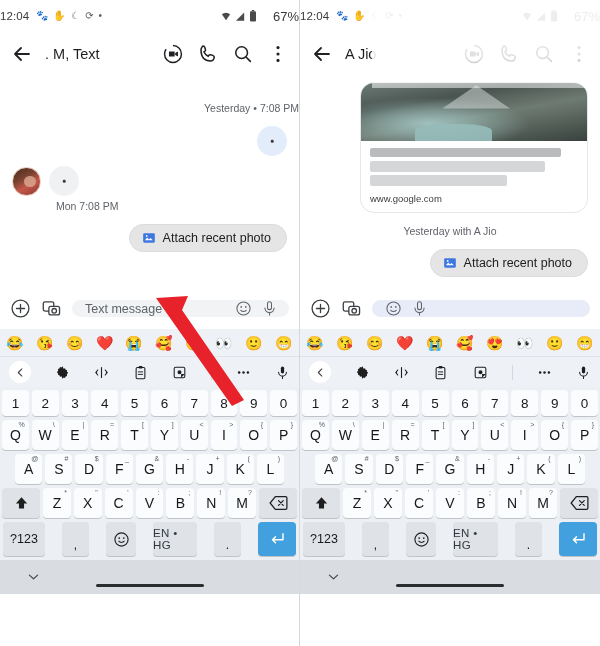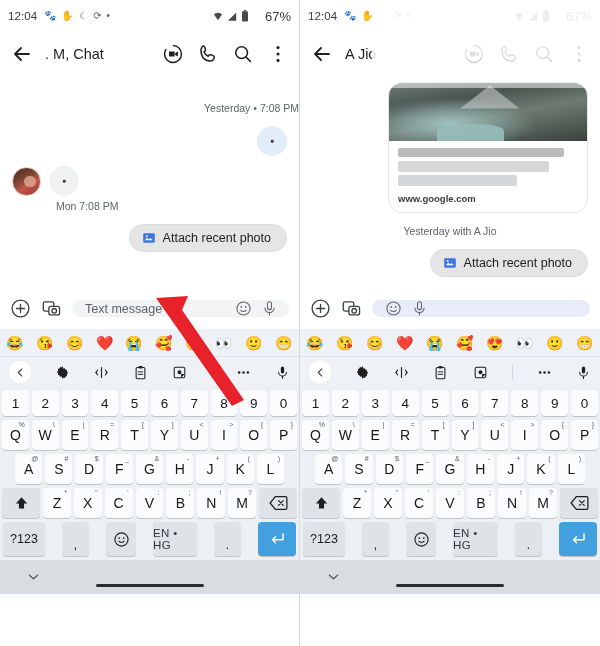--- a/index.html
+++ b/index.html
@@ -16,21 +16,21 @@
     background: #ffffff;
     overflow: hidden;
   }
   .phone.left { border-right: 1px solid #d8d8d8; }
 
   
   .statusbar {
     height: 32px;
     display: flex;
     align-items: center;
-    padding: 0 8px;
+    padding: 0 0;
     background: #ffffff;
     font-size: 11px;
     color: #3c3c3c;
   }
   .sb-time { font-size: 11.5px; letter-spacing: .1px; color: #3a3a3a; }
   .sb-icons-left { display: flex; align-items: center; gap: 5px; margin-left: 7px; }
   .sb-ic { font-size: 10px; color: #5b5b5b; line-height: 1; }
   .sb-spacer { flex: 1; }
   .sb-icons-right { display: flex; align-items: center; gap: 3px; }
   .sb-batt-txt { font-size: 13px; color: #3a3a3a; margin-left: 13px; }
@@ -91,26 +91,25 @@
     background:#d9a48e; opacity:.85;
   }
   .timestamp {
     font-size: 10.5px; color: #5f6368;
     margin: 4px 0 0 56px;
   }
 
   
   .link-card {
     margin: 6px 12px 0 auto;
-    width: 200px;
+    width: 228px;
     border: 1px solid #e4e6e8;
     border-radius: 14px;
     background: #fff;
     overflow: hidden;
-    font-weight: bold;
   }
   .link-img {
     height: 58px;
     background:
       radial-gradient(ellipse at 30% 70%, #9fc0bd 0%, rgba(159,192,189,0) 45%),
       linear-gradient(170deg,#6c7a74 0%,#4a5551 30%,#6e7b72 55%,#39423e 100%);
     position: relative;
   }
   .link-img::before{
     content:""; position:absolute; left:24%; bottom:0; width:34%; height:30%;
@@ -288,21 +287,21 @@
             <rect x="1" y="2" width="10" height="17" rx="2" fill="#4a4a4a"></rect>
           </svg>
         <span class="sb-batt-txt">67%</span>
       </span>
     </div>
 
     <div class="appbar">
       <svg class="appbar-back" viewBox="0 0 24 24">
         <path fill="none" stroke="#202124" stroke-width="1.8" stroke-linecap="round" stroke-linejoin="round" d="M19 12H5M11 6l-6 6 6 6"></path>
       </svg>
-      <span class="appbar-title">. M, Chat</span>
+      <span class="appbar-title">. M, Text</span>
       <span class="appbar-actions">
         <svg class="act" viewBox="0 0 24 24">
           <path fill="none" stroke="#202124" stroke-width="1.6" d="M12 2.8A9.2 9.2 0 1 1 2.8 12c0-2 .6-3.7 1.7-5.1"></path>
           <path fill="#202124" d="M7.6 9.2h6.2v5.6H7.6zM14.4 11l3-1.8v5.6l-3-1.8z"></path>
         </svg>
         <svg class="act" viewBox="0 0 24 24">
           <path fill="none" stroke="#202124" stroke-width="1.7" stroke-linecap="round" d="M6.6 3.2c1 0 1.6.6 1.9 1.6l.7 2.3c.2.8 0 1.4-.6 1.9l-1 .8c1 2.1 2.5 3.6 4.6 4.6l.8-1c.5-.6 1.1-.8 1.9-.6l2.3.7c1 .3 1.6.9 1.6 1.9 0 2.3-1.9 4.2-4.2 4.2C8.2 19.6 4.4 15.8 4.4 7.4c0-2.3 1.9-4.2 2.2-4.2z"></path>
         </svg>
         <svg class="act" viewBox="0 0 24 24">
           <circle cx="10.5" cy="10.5" r="6.4" fill="none" stroke="#202124" stroke-width="1.7"></circle>

